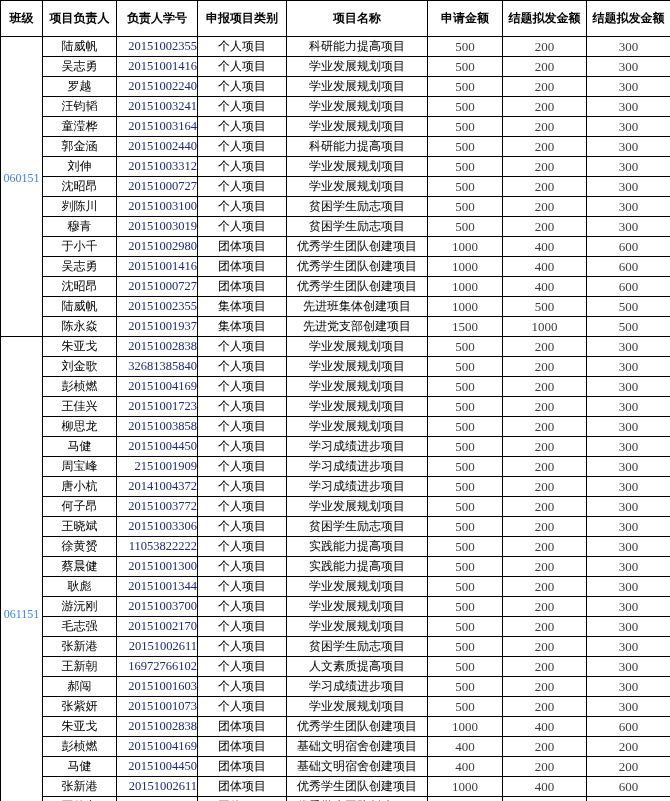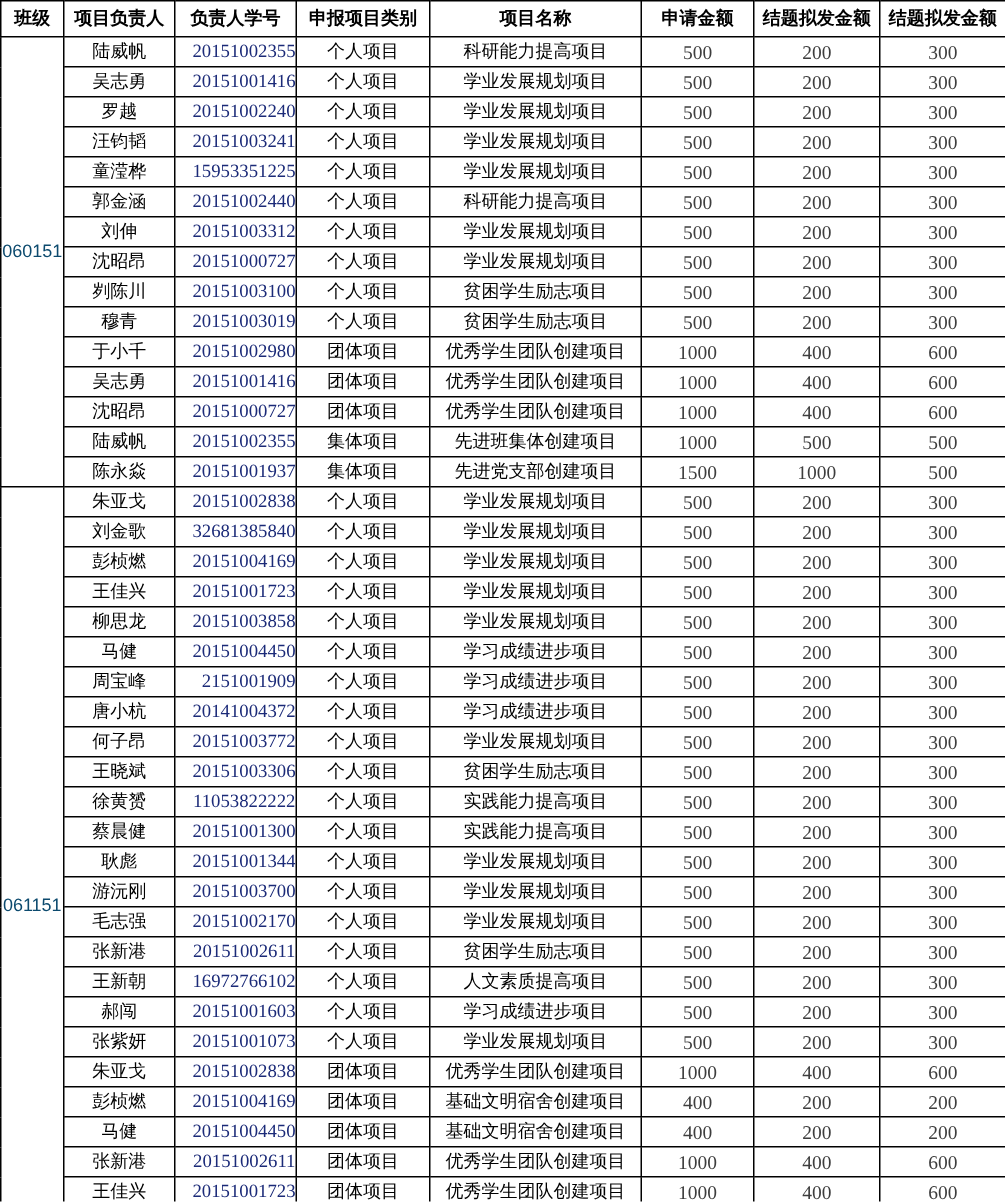--- a/index.html
+++ b/index.html
@@ -1,26 +1,26 @@
 <!DOCTYPE html>
 <html><head>
 <meta charset="utf-8">
 <style>
   html,body{margin:0;padding:0;background:#ffffff;}
   body{width:670px;height:801px;overflow:hidden;font-family:"Liberation Sans",sans-serif;}
   table{border-collapse:collapse;table-layout:fixed;width:670px;background:#ffffff;}
   th,td{border:1px solid #000000;padding:0;text-align:center;vertical-align:middle;
         overflow:hidden;white-space:nowrap;}
-  thead tr{height:24px;}
+  thead tr{height:36px;}
   tbody tr{height:20px;}
   th{font-size:12px;font-weight:bold;color:#000000;font-family:"Liberation Sans",sans-serif;}
   .name-cell,.category-cell,.project-cell{font-size:12px;color:#000000;}
   .id-cell{font-family:"Liberation Serif",serif;font-size:12.5px;color:#1b2a78;text-align:right;}
   .amount-cell{font-family:"Liberation Serif",serif;font-size:13px;color:#3d3d3d;}
-  .class-cell{font-family:Liberation Sans, sans-serif;font-size:12px;color:#0c4a6e;}
+  .class-cell{font-family:Liberation Serif, serif;font-size:12px;color:#3b82f6;}
   .class-cell-up{padding-bottom:16px;}
   .class-cell-down{padding-top:76px;}
 </style>
 </head>
 <body>
 
 <table>
   <colgroup>
     <col style="width:42px">
     <col style="width:74px">
@@ -76,21 +76,21 @@
         <td class="name-cell">汪钧韬</td>
         <td class="id-cell">20151003241</td>
         <td class="category-cell">个人项目</td>
         <td class="project-cell">学业发展规划项目</td>
         <td class="amount-cell">500</td>
         <td class="amount-cell">200</td>
         <td class="amount-cell">300</td>
       </tr>
       <tr>
         <td class="name-cell">童滢桦</td>
-        <td class="id-cell">15953351225</td>
+        <td class="id-cell">20151003164</td>
         <td class="category-cell">个人项目</td>
         <td class="project-cell">学业发展规划项目</td>
         <td class="amount-cell">500</td>
         <td class="amount-cell">200</td>
         <td class="amount-cell">300</td>
       </tr>
       <tr>
         <td class="name-cell">郭金涵</td>
         <td class="id-cell">20151002440</td>
         <td class="category-cell">个人项目</td>

